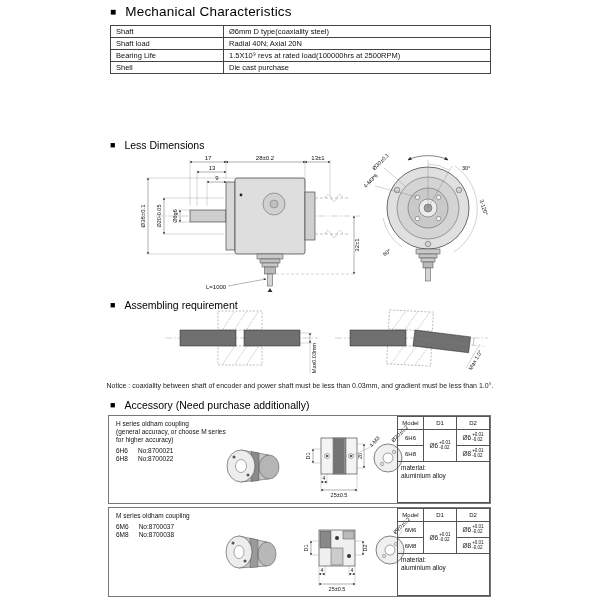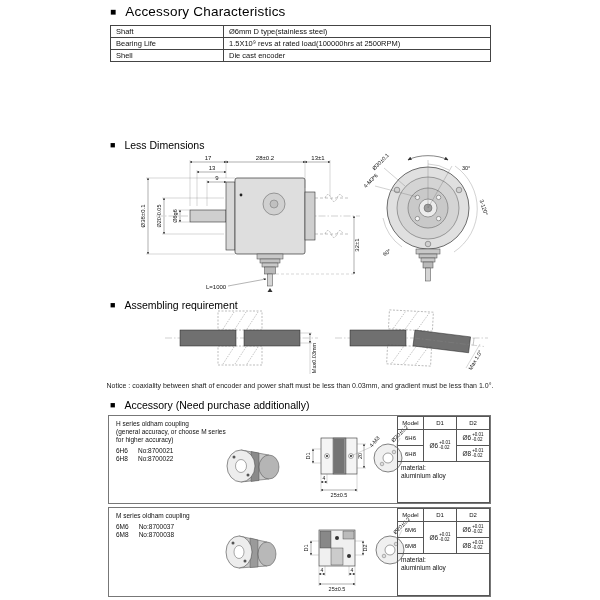--- a/index.html
+++ b/index.html
@@ -51,36 +51,40 @@
   <svg width="0" height="0">
     <defs>
       <marker id="ar" markerWidth="7" markerHeight="6" refX="6" refY="3" orient="auto-start-reverse">
         <path d="M0,0 L7,3 L0,6 z" fill="#333"></path>
       </marker>
     </defs>
   </svg>
 
   <div class="sec-h big" style="left:110px; top:4px;">
     <span class="bullet">■</span>
-    <span>Accessory Characteristics</span>
+    <span>Mechanical Characteristics</span>
   </div>
 
   <table class="mech">
     <tbody>
         <tr>
           <td class="lbl">Shaft</td>
-          <td>Ø6mm D type(stainless steel)</td>
+          <td>Ø6mm D type(coaxiality steel)</td>
+        </tr>
+    <tr>
+          <td class="lbl">Shaft load</td>
+          <td>Radial 40N;  Axial 20N</td>
         </tr>
     <tr>
           <td class="lbl">Bearing Life</td>
           <td>1.5X10⁹ revs at rated load(100000hrs at 2500RPM)</td>
         </tr>
     <tr>
           <td class="lbl">Shell</td>
-          <td>Die cast encoder</td>
+          <td>Die cast purchase</td>
         </tr>
   </tbody>
     </table>
 
   <div class="sec-h small" style="left:110px; top:139px;">
     <span class="bullet">■</span>
     <span>Less Dimensions</span>
   </div>
 
   <svg style="left:128px; top:148px;" width="235" height="148" viewBox="0 0 235 148">

